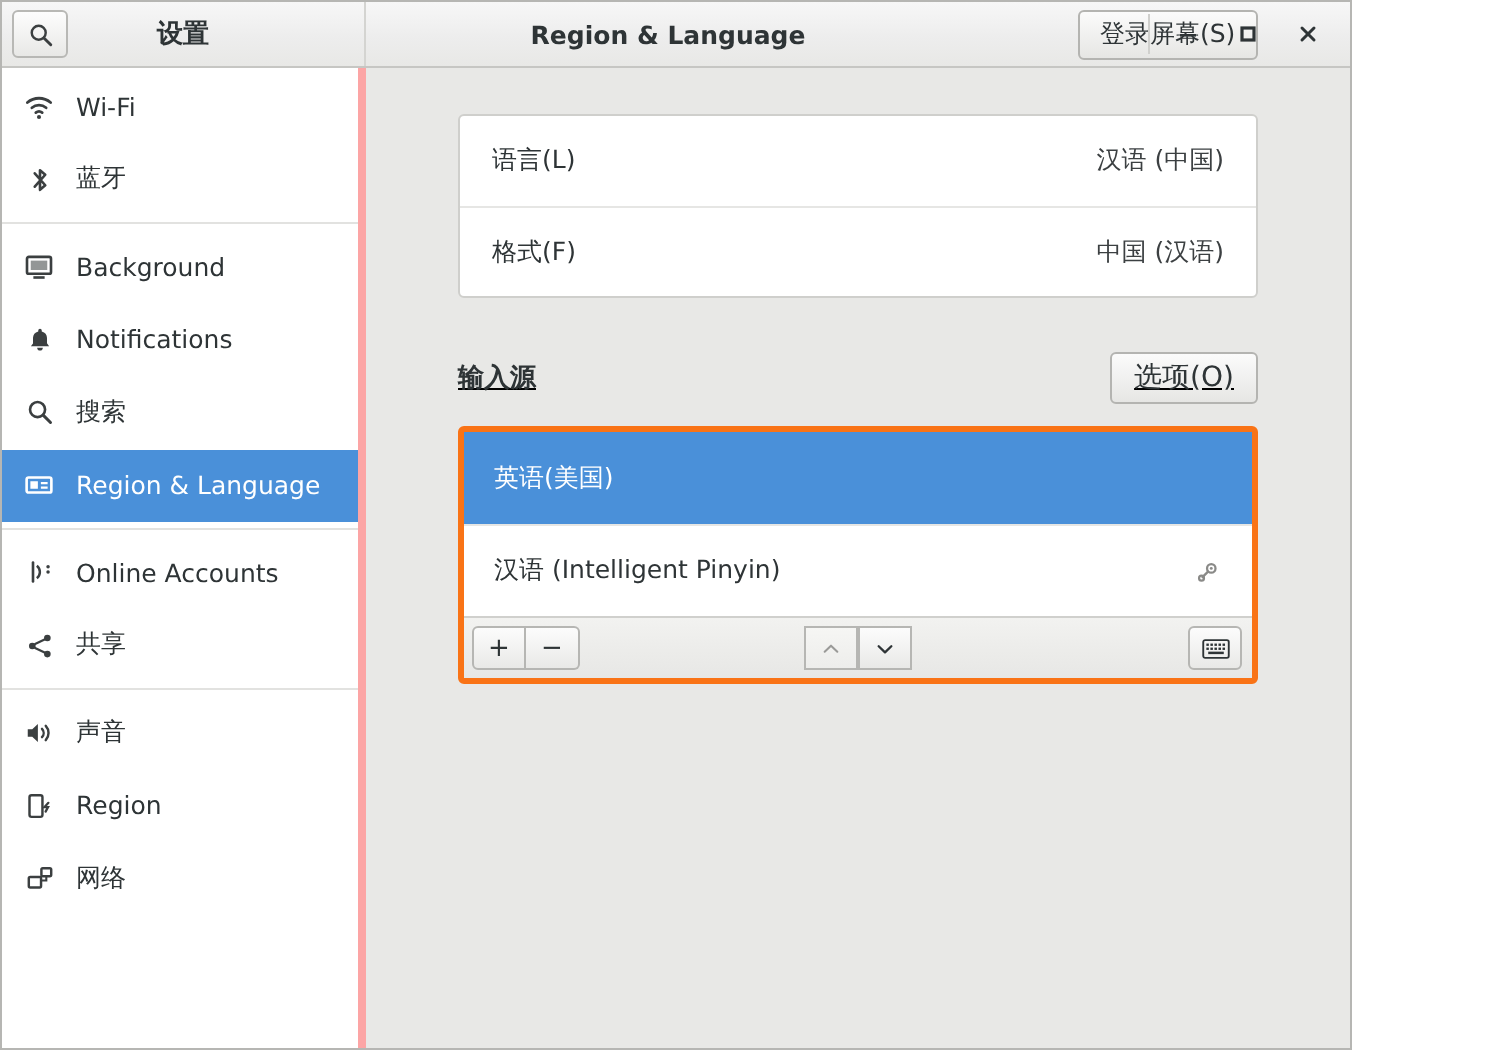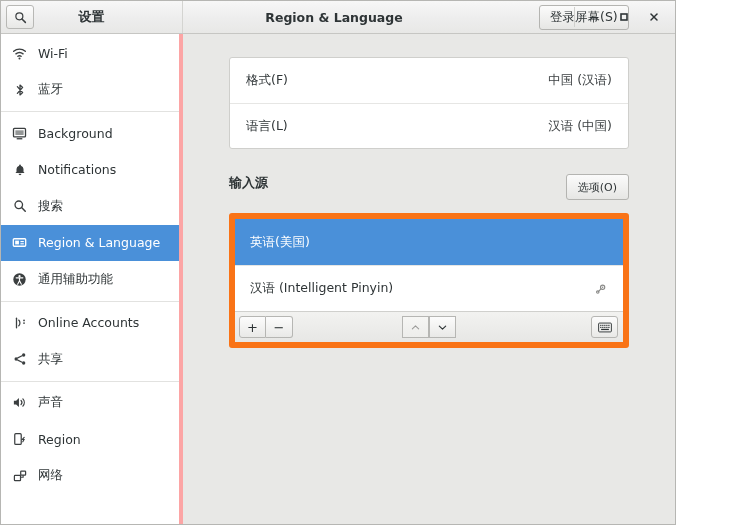--- a/index.html
+++ b/index.html
@@ -180,44 +180,45 @@
     color: #2e3436;
     cursor: pointer;
   }
   .card-row + .card-row { border-top: 1px solid #e6e6e4; }
   .card-row .val { color: #3c4042; }
 
   .section-head {
     margin-top: 25px;
     height: 30px;
     display: flex;
-    align-items: flex-start;
+    align-items: center;
     justify-content: space-between;
+    text-decoration: underline;
   }
   .section-head .label {
     font-size: 13px;
     font-weight: bold;
     color: #2e3436;
   }
   .opt-btn {
     height: 26px;
     padding: 0 11px;
     display: flex; align-items: center;
-    font-size: 11px;
+    font-size: 14px;
     color: #2e3436;
     background: linear-gradient(to bottom, #fbfbfb, #e6e6e4);
     border: 1px solid #b4b4b1;
     border-radius: 3px;
     cursor: pointer;
   }
 
   .list-card {
     margin-top: 9px;
     background: #14b8a6;
-    border: 6px solid #f97316;
+    border: 3px solid #f97316;
     border-radius: 3px;
     overflow: hidden;
   }
   .src-row {
     height: 46px;
     display: flex;
     align-items: center;
     justify-content: space-between;
     padding: 0 15px;
     font-size: 12.5px;
@@ -374,30 +375,20 @@
           <svg width="15" height="15" viewBox="0 0 16 16">
             <rect x="1.4" y="4" width="13.2" height="8" rx="1" fill="none" stroke="currentColor" stroke-width="1.4"></rect>
             <rect x="3.4" y="6" width="4" height="4" fill="currentColor"></rect>
             <line x1="9" y1="7" x2="12.6" y2="7" stroke="currentColor" stroke-width="1.2"></line>
             <line x1="9" y1="9.4" x2="12.6" y2="9.4" stroke="currentColor" stroke-width="1.2"></line>
           </svg>
         </span>
         <span>Region &amp; Language</span>
       </div>
 
-      <div class="side-item">
-        <span class="ico">
-          <svg width="15" height="15" viewBox="0 0 16 16">
-            <circle cx="8" cy="8" r="6.6" fill="currentColor"></circle>
-            <circle cx="8" cy="4.4" r="1.2" fill="#ffffff"></circle>
-            <path d="M4.4 6.2h7.2M8 6.2v3.2M8 9.4 6 13M8 9.4 10 13" stroke="#ffffff" stroke-width="1.2" stroke-linecap="round" fill="none"></path>
-          </svg>
-        </span>
-        <span>通用辅助功能</span>
-      </div>
 
       <div class="side-sep"></div>
 
       <div class="side-item">
         <span class="ico">
           <svg width="14" height="14" viewBox="0 0 16 16">
             <path d="M4 2.6v10.8" stroke="currentColor" stroke-width="1.5" stroke-linecap="round"></path>
             <path d="M6.2 4.4a4.6 4.6 0 0 1 0 7.2" fill="none" stroke="currentColor" stroke-width="1.4"></path>
             <circle cx="12.6" cy="5" r="1" fill="currentColor"></circle>
             <circle cx="12.6" cy="8" r="1" fill="currentColor"></circle>
@@ -454,26 +445,26 @@
         <span>网络</span>
       </div>
 
     </div>
 
     <div class="content">
       <div class="content-inner">
 
         <div class="card">
           <div class="card-row">
+            <span>语言(L)</span>
+            <span class="val">汉语 (中国)</span>
+          </div>
+          <div class="card-row">
             <span>格式(F)</span>
             <span class="val">中国 (汉语)</span>
-          </div>
-          <div class="card-row">
-            <span>语言(L)</span>
-            <span class="val">汉语 (中国)</span>
           </div>
         </div>
 
         <div class="section-head">
           <span class="label">输入源</span>
           <span class="opt-btn">选项(O)</span>
         </div>
 
         <div class="list-card">
 

